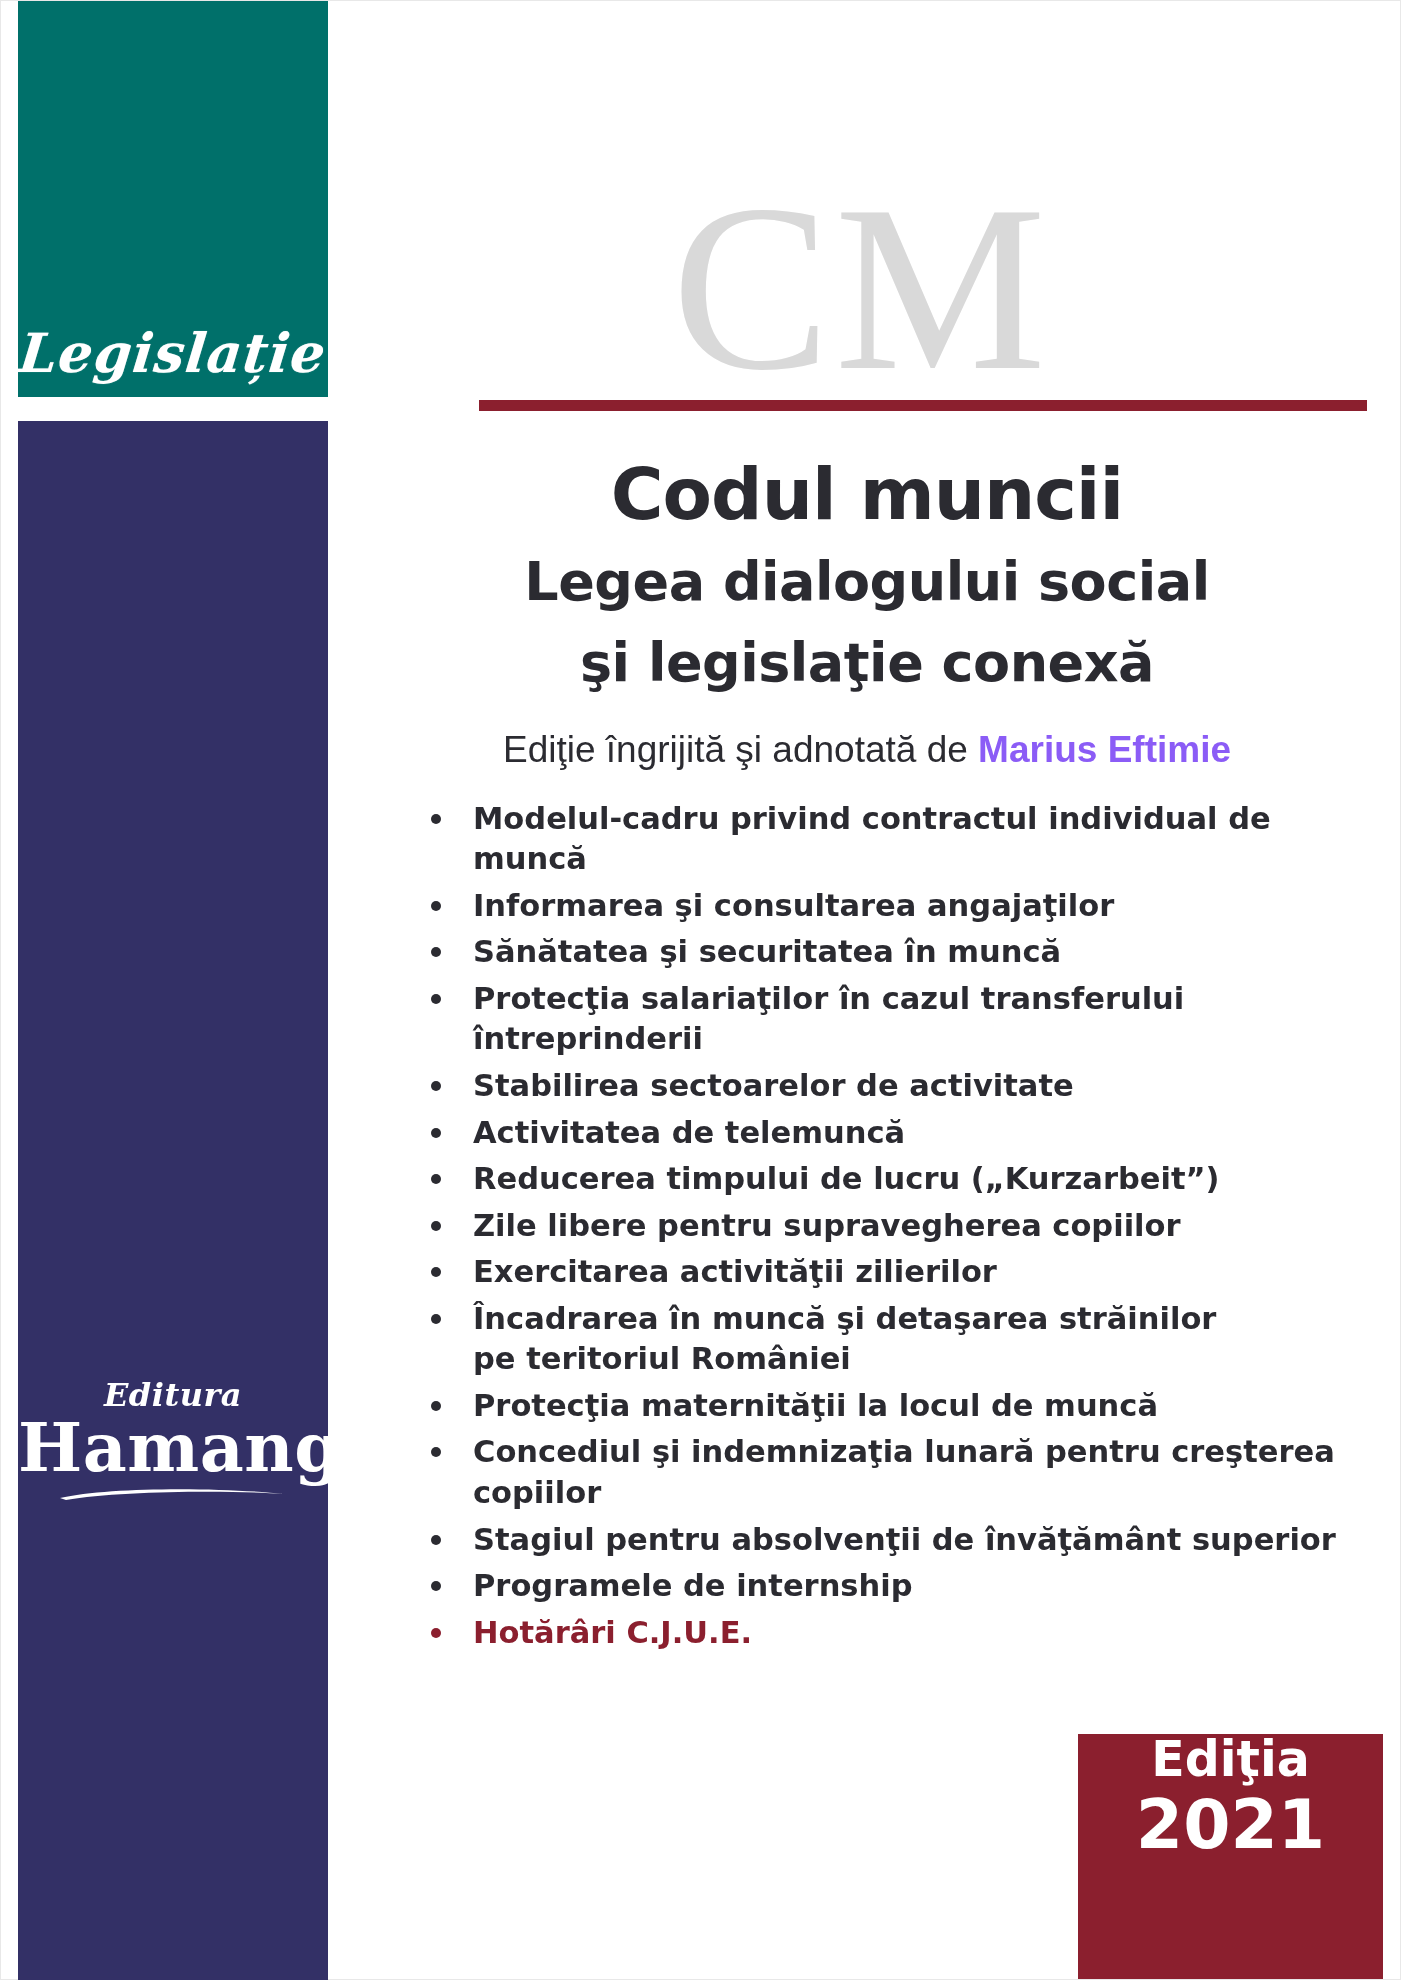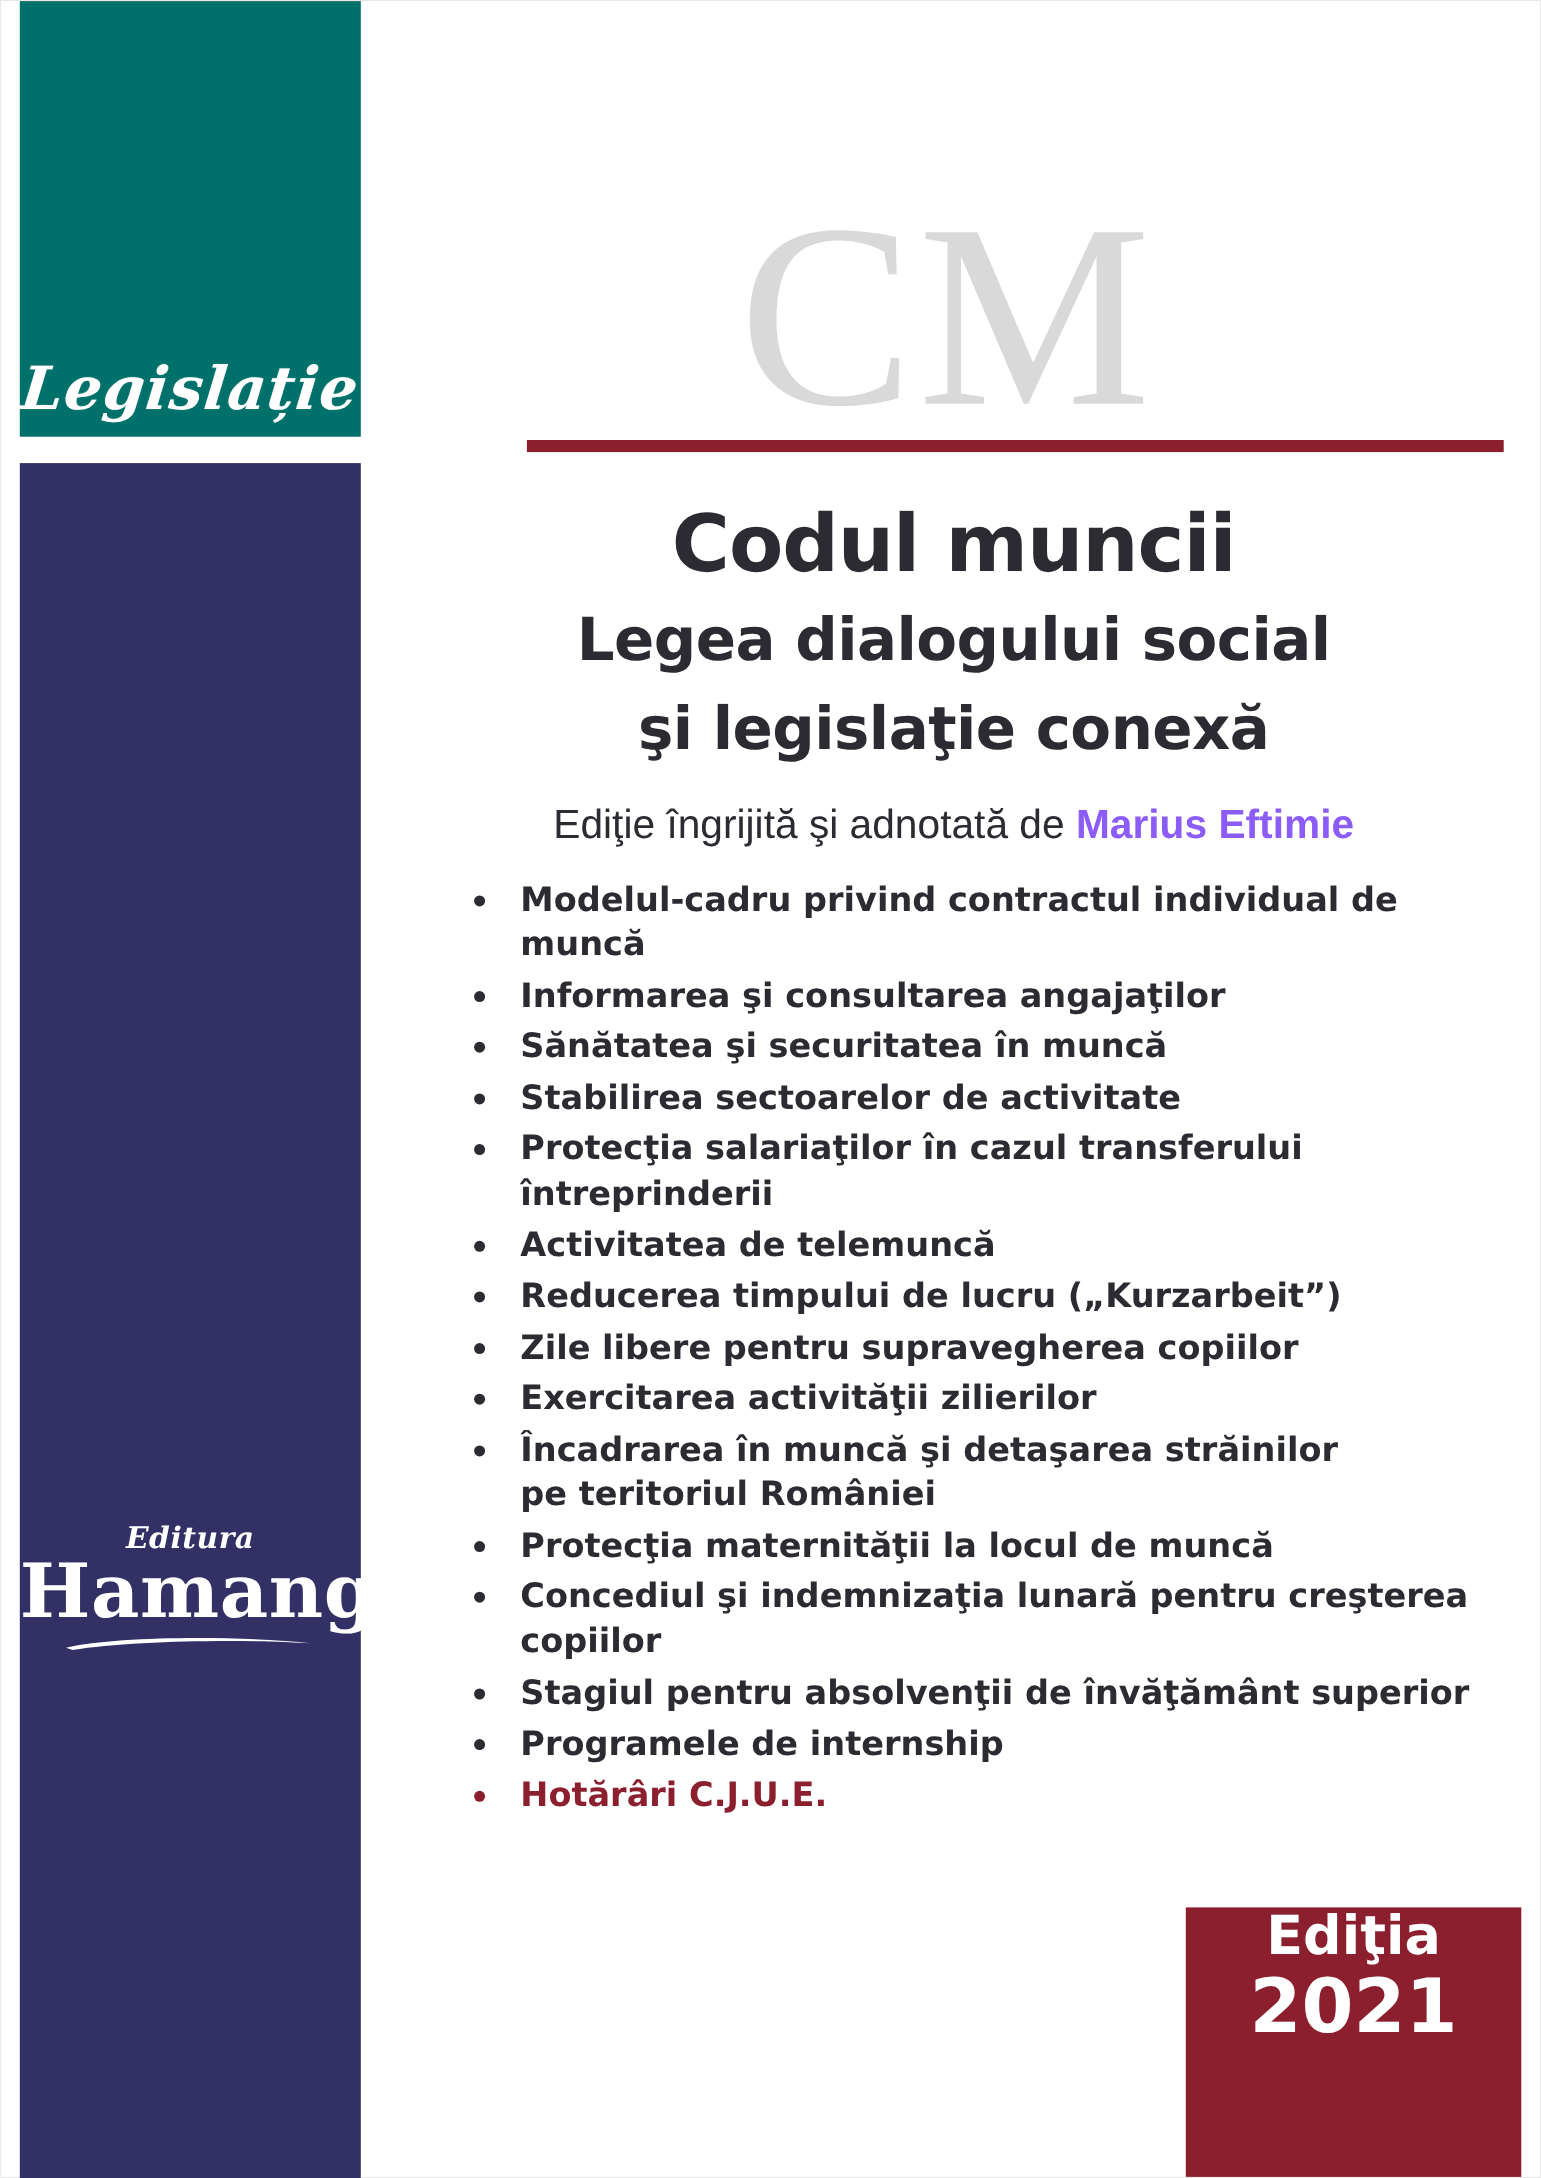--- a/index.html
+++ b/index.html
@@ -36,21 +36,21 @@
     background:#333066;
   }
 
   
   .publisher{
     position:absolute;left:17px;width:310px;bottom:478px;
     text-align:center;color:#ffffff;user-select:none;
   }
   .publisher .pub-line1{
     font-family:"DejaVu Serif", serif;
-    font-style:italic;font-weight:700;font-size:27px;
+    font-style:italic;font-weight:700;font-size:32px;
     letter-spacing:.5px;display:block;margin-bottom:-2px;
   }
   .publisher .pub-line2{
     font-family:"DejaVu Serif", serif;
     font-weight:700;font-size:68px;
     letter-spacing:.5px;display:block;line-height:1.05;
   }
   .publisher .swoosh{
     display:block;width:230px;height:16px;margin:2px auto 0;
   }
@@ -170,22 +170,22 @@
     <div class="title-sub">şi legislaţie conexă</div>
 
     <div class="byline">
       <span>Ediţie îngrijită şi adnotată de </span><span class="author">Marius Eftimie</span>
     </div>
 
     <ul class="features">
         <li><span class="dot"></span><span>Modelul-cadru privind contractul individual de muncă</span></li>
         <li><span class="dot"></span><span>Informarea şi consultarea angajaţilor</span></li>
         <li><span class="dot"></span><span>Sănătatea şi securitatea în muncă</span></li>
+        <li><span class="dot"></span><span>Protecţia salariaţilor în cazul transferului întreprinderii</span></li>
         <li><span class="dot"></span><span>Stabilirea sectoarelor de activitate</span></li>
-        <li><span class="dot"></span><span>Protecţia salariaţilor în cazul transferului întreprinderii</span></li>
         <li><span class="dot"></span><span>Activitatea de telemuncă</span></li>
         <li><span class="dot"></span><span>Reducerea timpului de lucru („Kurzarbeit”)</span></li>
         <li><span class="dot"></span><span>Zile libere pentru supravegherea copiilor</span></li>
         <li><span class="dot"></span><span>Exercitarea activităţii zilierilor</span></li>
         <li><span class="dot"></span><span>Încadrarea în muncă şi detaşarea străinilor</span><span class="cont">pe teritoriul României</span></li>
         <li><span class="dot"></span><span>Protecţia maternităţii la locul de muncă</span></li>
         <li><span class="dot"></span><span>Concediul şi indemnizaţia lunară pentru creşterea</span><span class="cont">copiilor</span></li>
         <li><span class="dot"></span><span>Stagiul pentru absolvenţii de învăţământ superior</span></li>
         <li><span class="dot"></span><span>Programele de internship</span></li>
         <li class="accent"><span class="dot"></span><span>Hotărâri C.J.U.E.</span></li>

